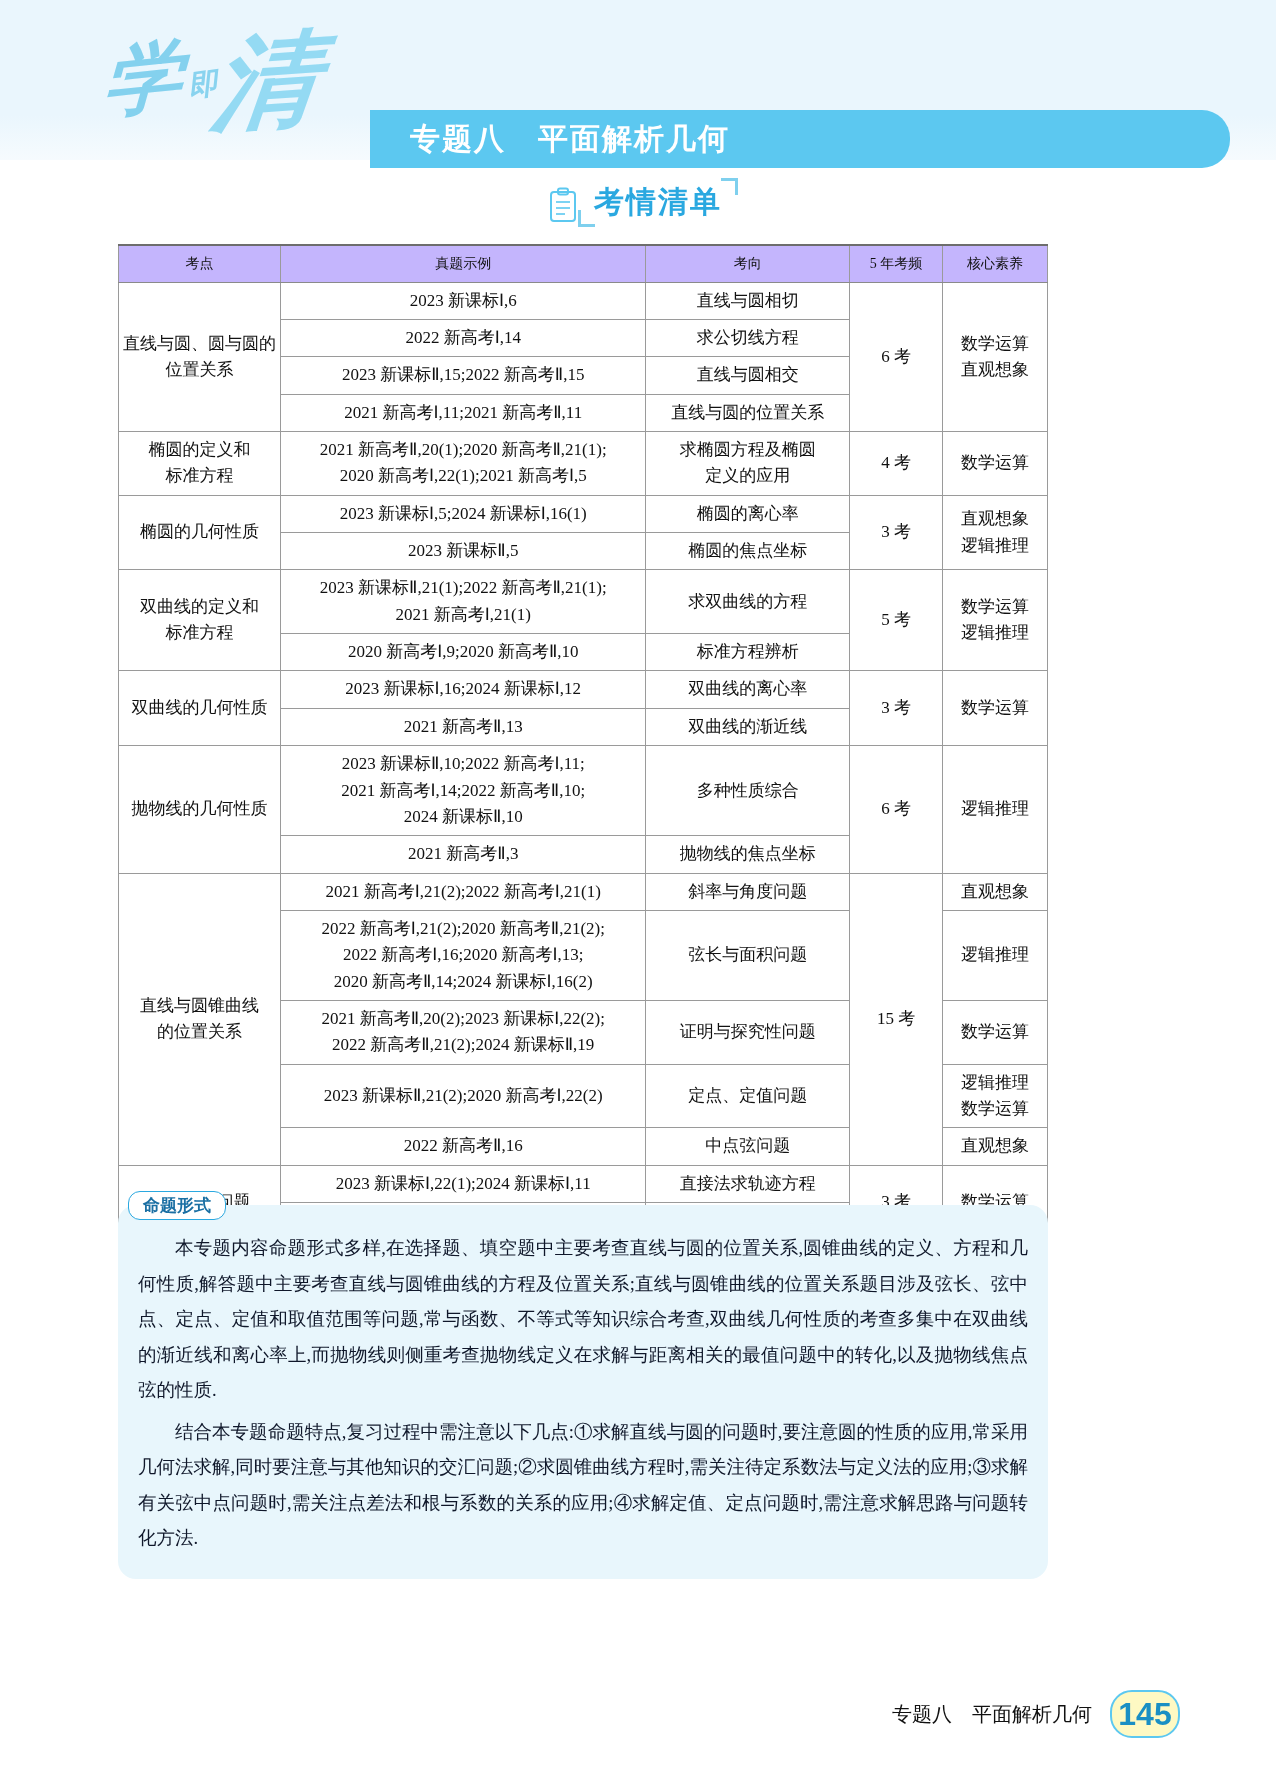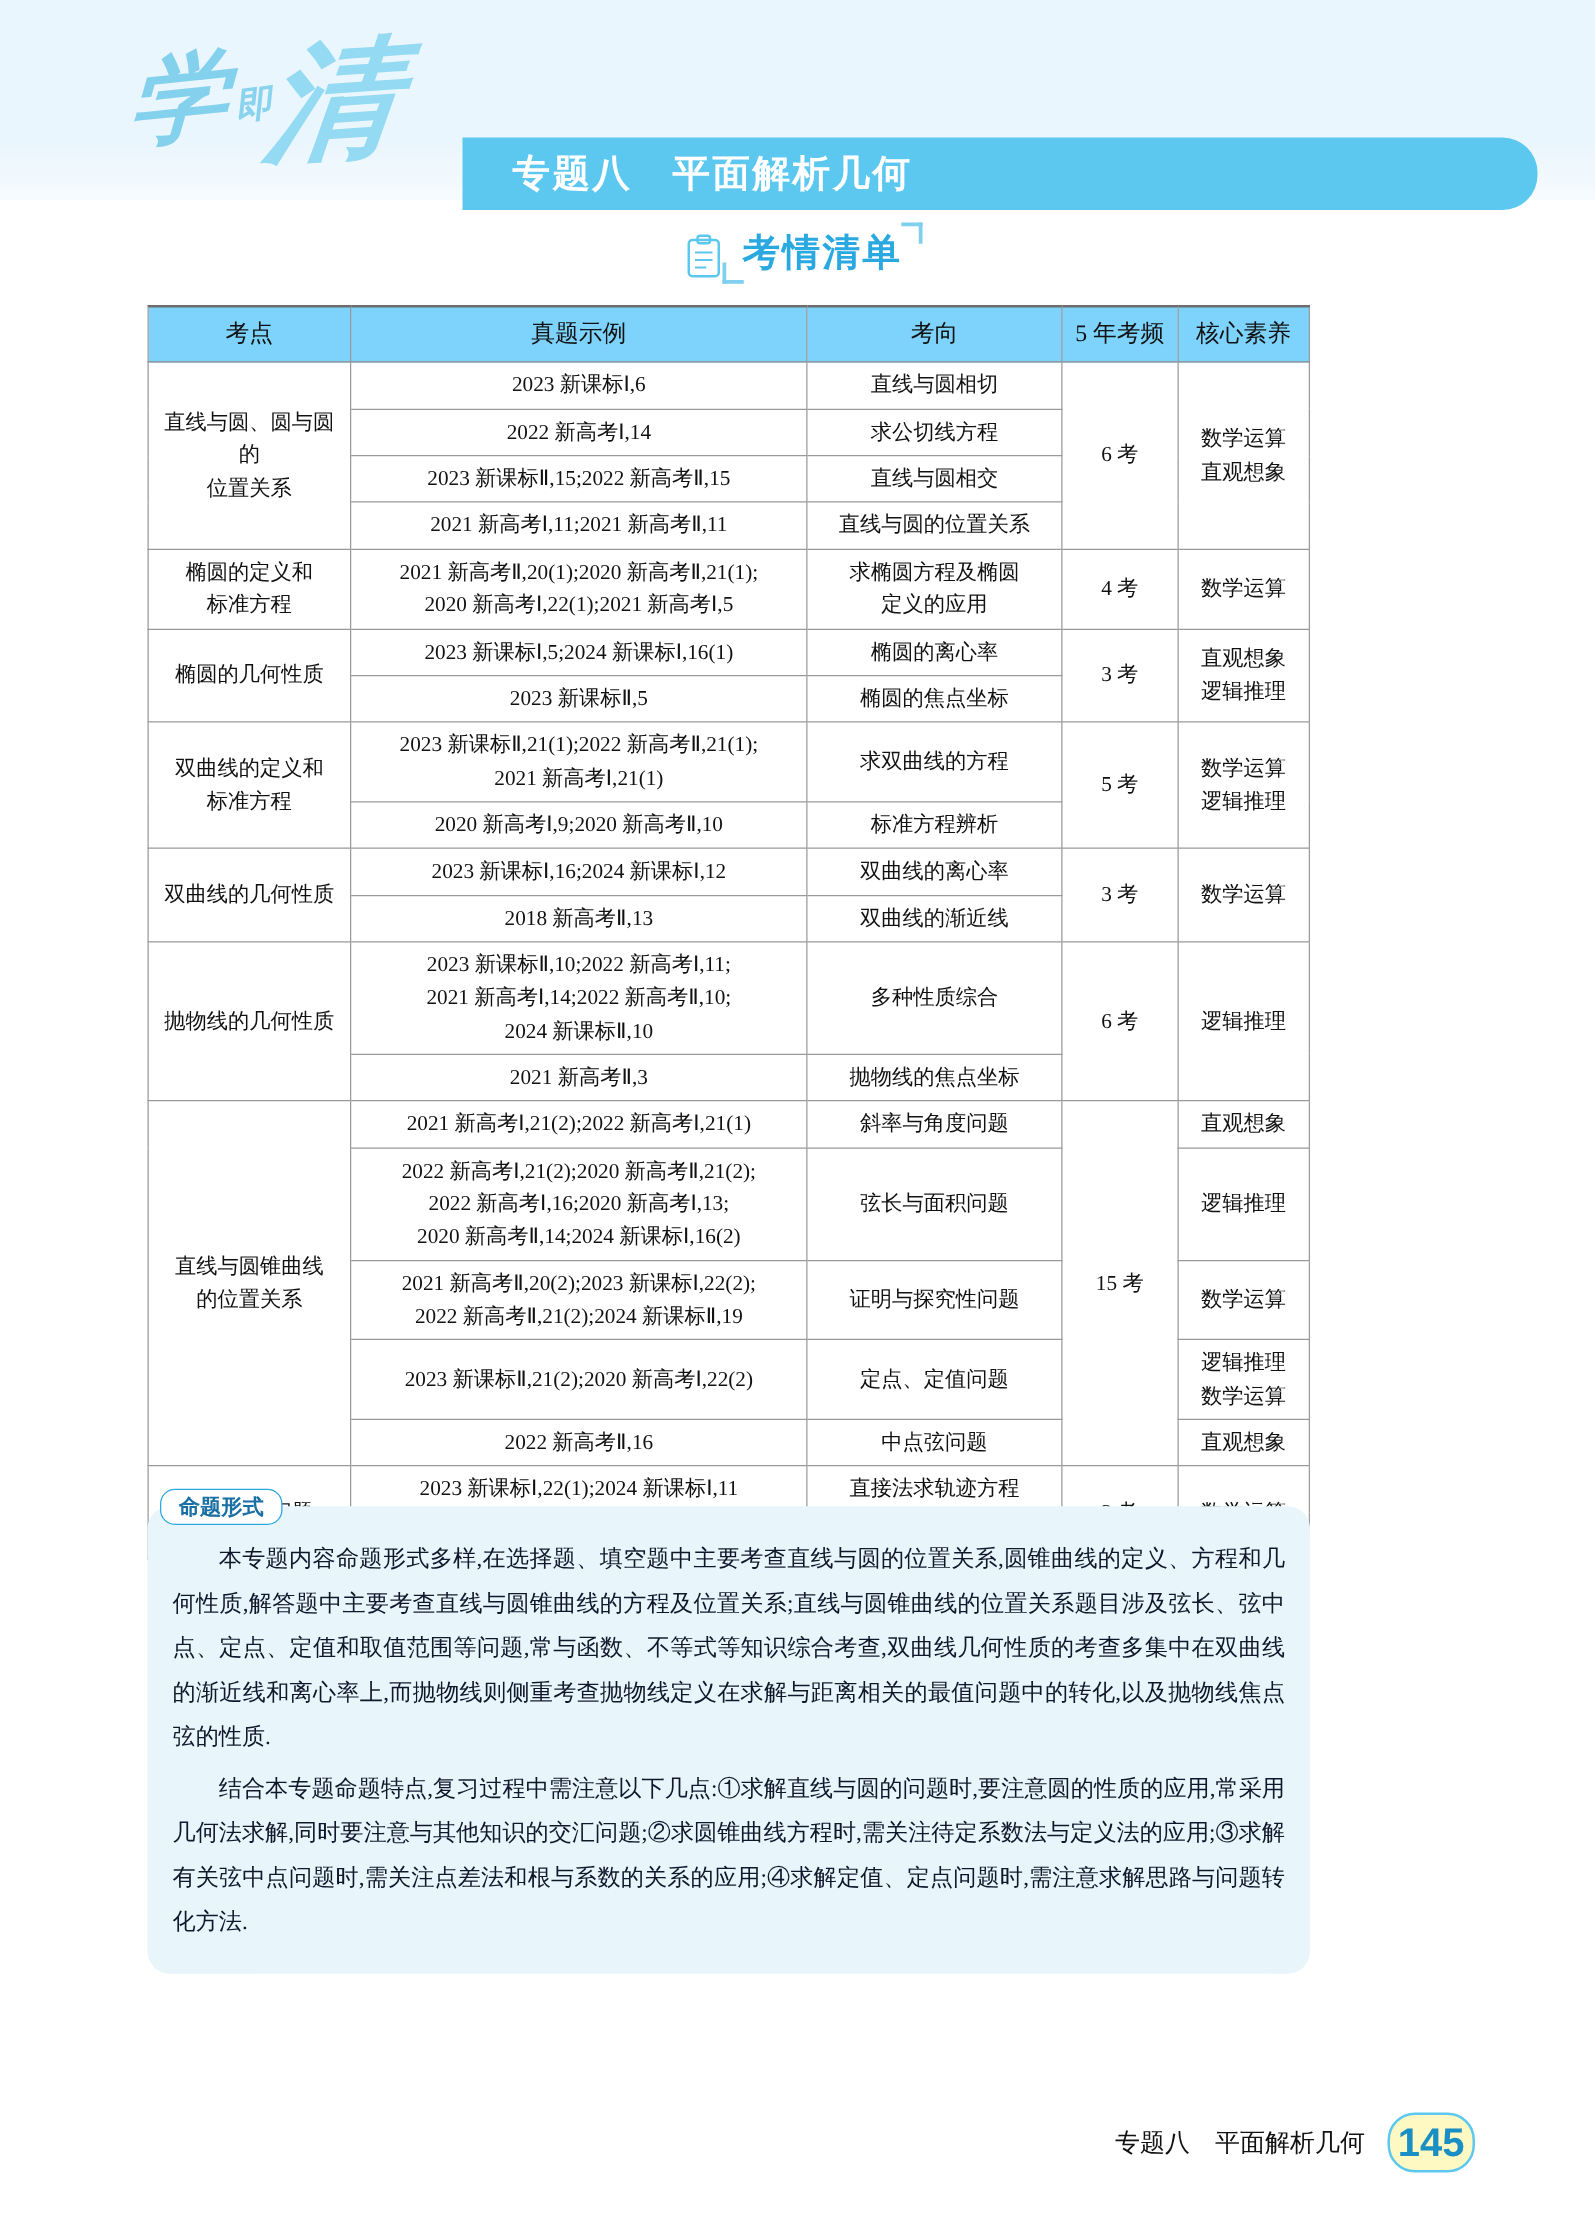--- a/index.html
+++ b/index.html
@@ -76,23 +76,23 @@
     color:#111;
   }
   table.kq th, table.kq td{
     border:1px solid #9a9a9a;
     text-align:center;
     vertical-align:middle;
     padding:5px 4px;
     line-height:1.55;
   }
   table.kq thead th{
-    background:#7dd3fc;
+    background:#c4b5fd;
     font-weight:normal;
-    font-size:19px;
+    font-size:14px;
     border-top:2px solid #6d6d6d;
     border-bottom:1px solid #8a8a8a;
     padding:7px 4px;
   }
   table.kq tbody tr td{ font-size:17px; }
   .c-kaodian{width:168px;}
   .c-zhenti{width:365px;}
   .c-kaoxiang{width:215px;}
   .c-pin{width:92px;}
   .c-suyang{width:106px;}
@@ -280,21 +280,21 @@
         <td rowspan="2">双曲线的几何性质</td>
         <td>
             <div class="nowrap">2023 新课标Ⅰ,16;2024 新课标Ⅰ,12</div>
           </td>
         <td>双曲线的离心率</td>
         <td rowspan="2">3 考</td>
         <td rowspan="2">数学运算</td>
       </tr>
       <tr>
         <td>
-            <div class="nowrap">2018 新高考Ⅱ,13</div>
+            <div class="nowrap">2021 新高考Ⅱ,13</div>
           </td>
         <td>双曲线的渐近线</td>
       </tr>
 
       <tr>
         <td rowspan="2">抛物线的几何性质</td>
         <td class="ml">
           <div class="nowrap">2023 新课标Ⅱ,10;2022 新高考Ⅰ,11;</div>
           <div class="nowrap">2021 新高考Ⅰ,14;2022 新高考Ⅱ,10;</div>
           <div class="nowrap">2024 新课标Ⅱ,10</div>

